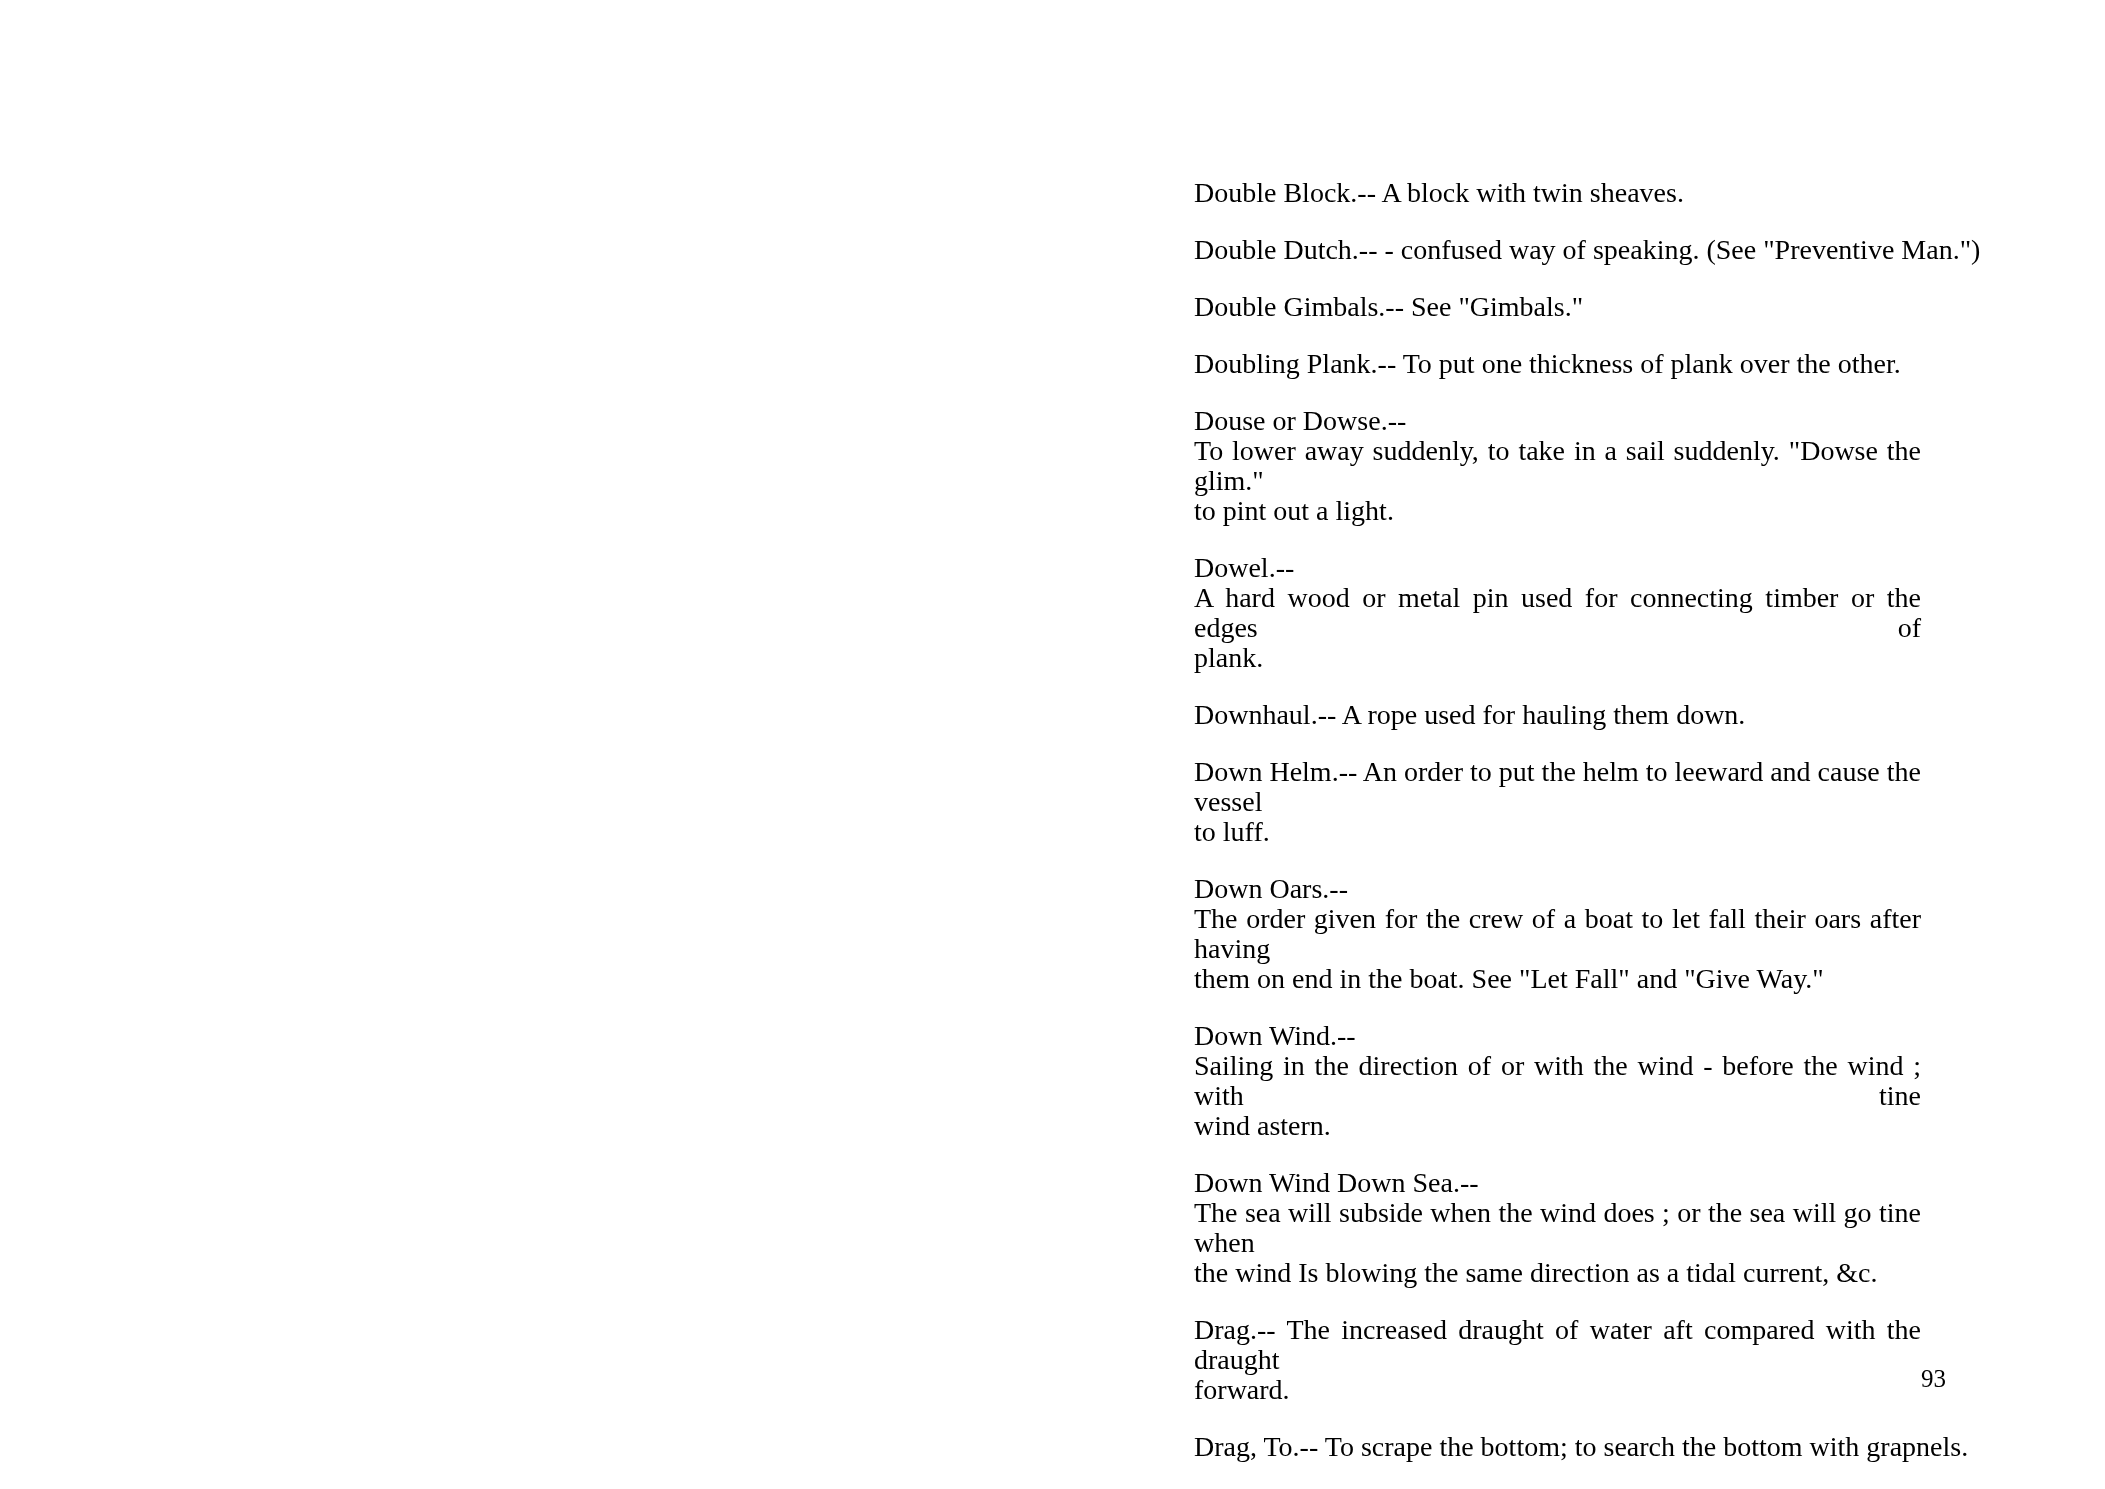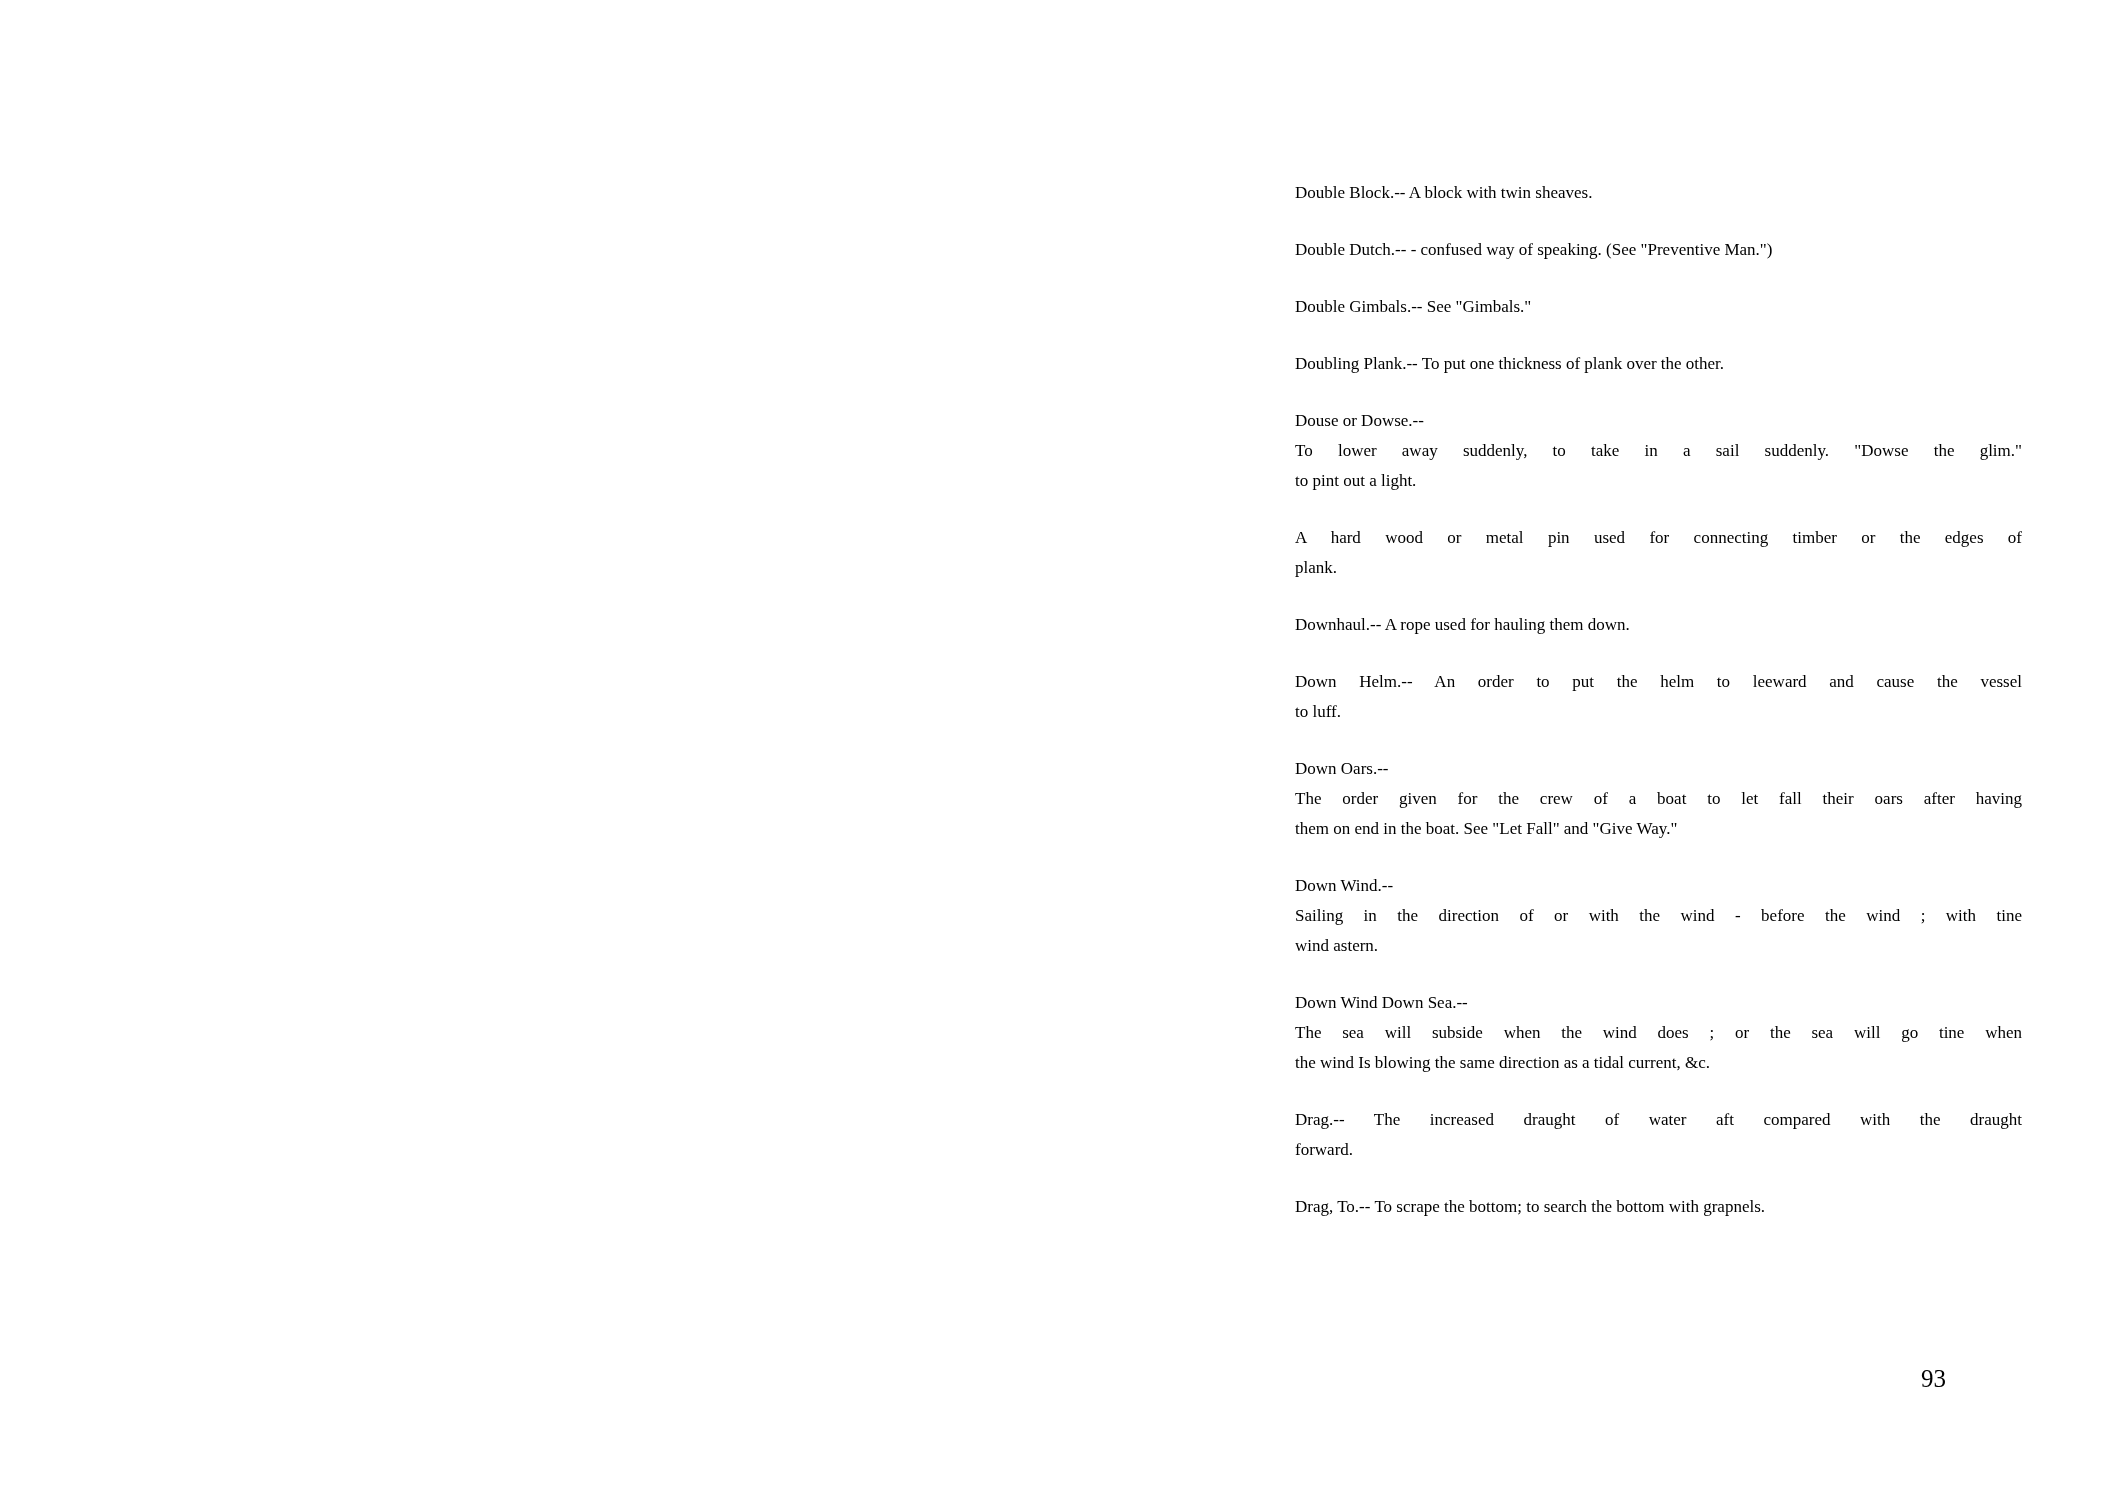--- a/index.html
+++ b/index.html
@@ -11,24 +11,24 @@
     position: relative;
     width: 2105px;
     height: 1489px;
     background: #ffffff;
     overflow: hidden;
     font-family: "Liberation Serif", "DejaVu Serif", serif;
     color: #000000;
   }
   .column {
     position: absolute;
-    left: 1295px;
+    left: 1194px;
     top: 178px;
     width: 727px;
-    font-size: 17px;
+    font-size: 28px;
     line-height: 30px;
   }
   .entry {
     margin: 0 0 27px 0;
     padding: 0;
   }
   .entry:last-child { margin-bottom: 14px; }
   .line {
     white-space: nowrap;
     text-align: left;
@@ -72,20 +72,21 @@
     </div>
 
     <div class="entry">
       <div class="line">Douse or Dowse.--</div>
       <div class="line j">To lower away suddenly, to take in a sail suddenly. "Dowse the glim."</div>
       <div class="line">to pint out a light.</div>
     </div>
 
 
     <div class="entry">
+      <div class="line">Dowel.--</div>
       <div class="line j">A hard wood or metal pin used for connecting timber or the edges of</div>
       <div class="line">plank.</div>
     </div>
 
     <div class="entry">
       <div class="line">Downhaul.-- A rope used for hauling them down.</div>
     </div>
 
     <div class="entry">
       <div class="line j">Down Helm.-- An order to put the helm to leeward and cause the vessel</div>

